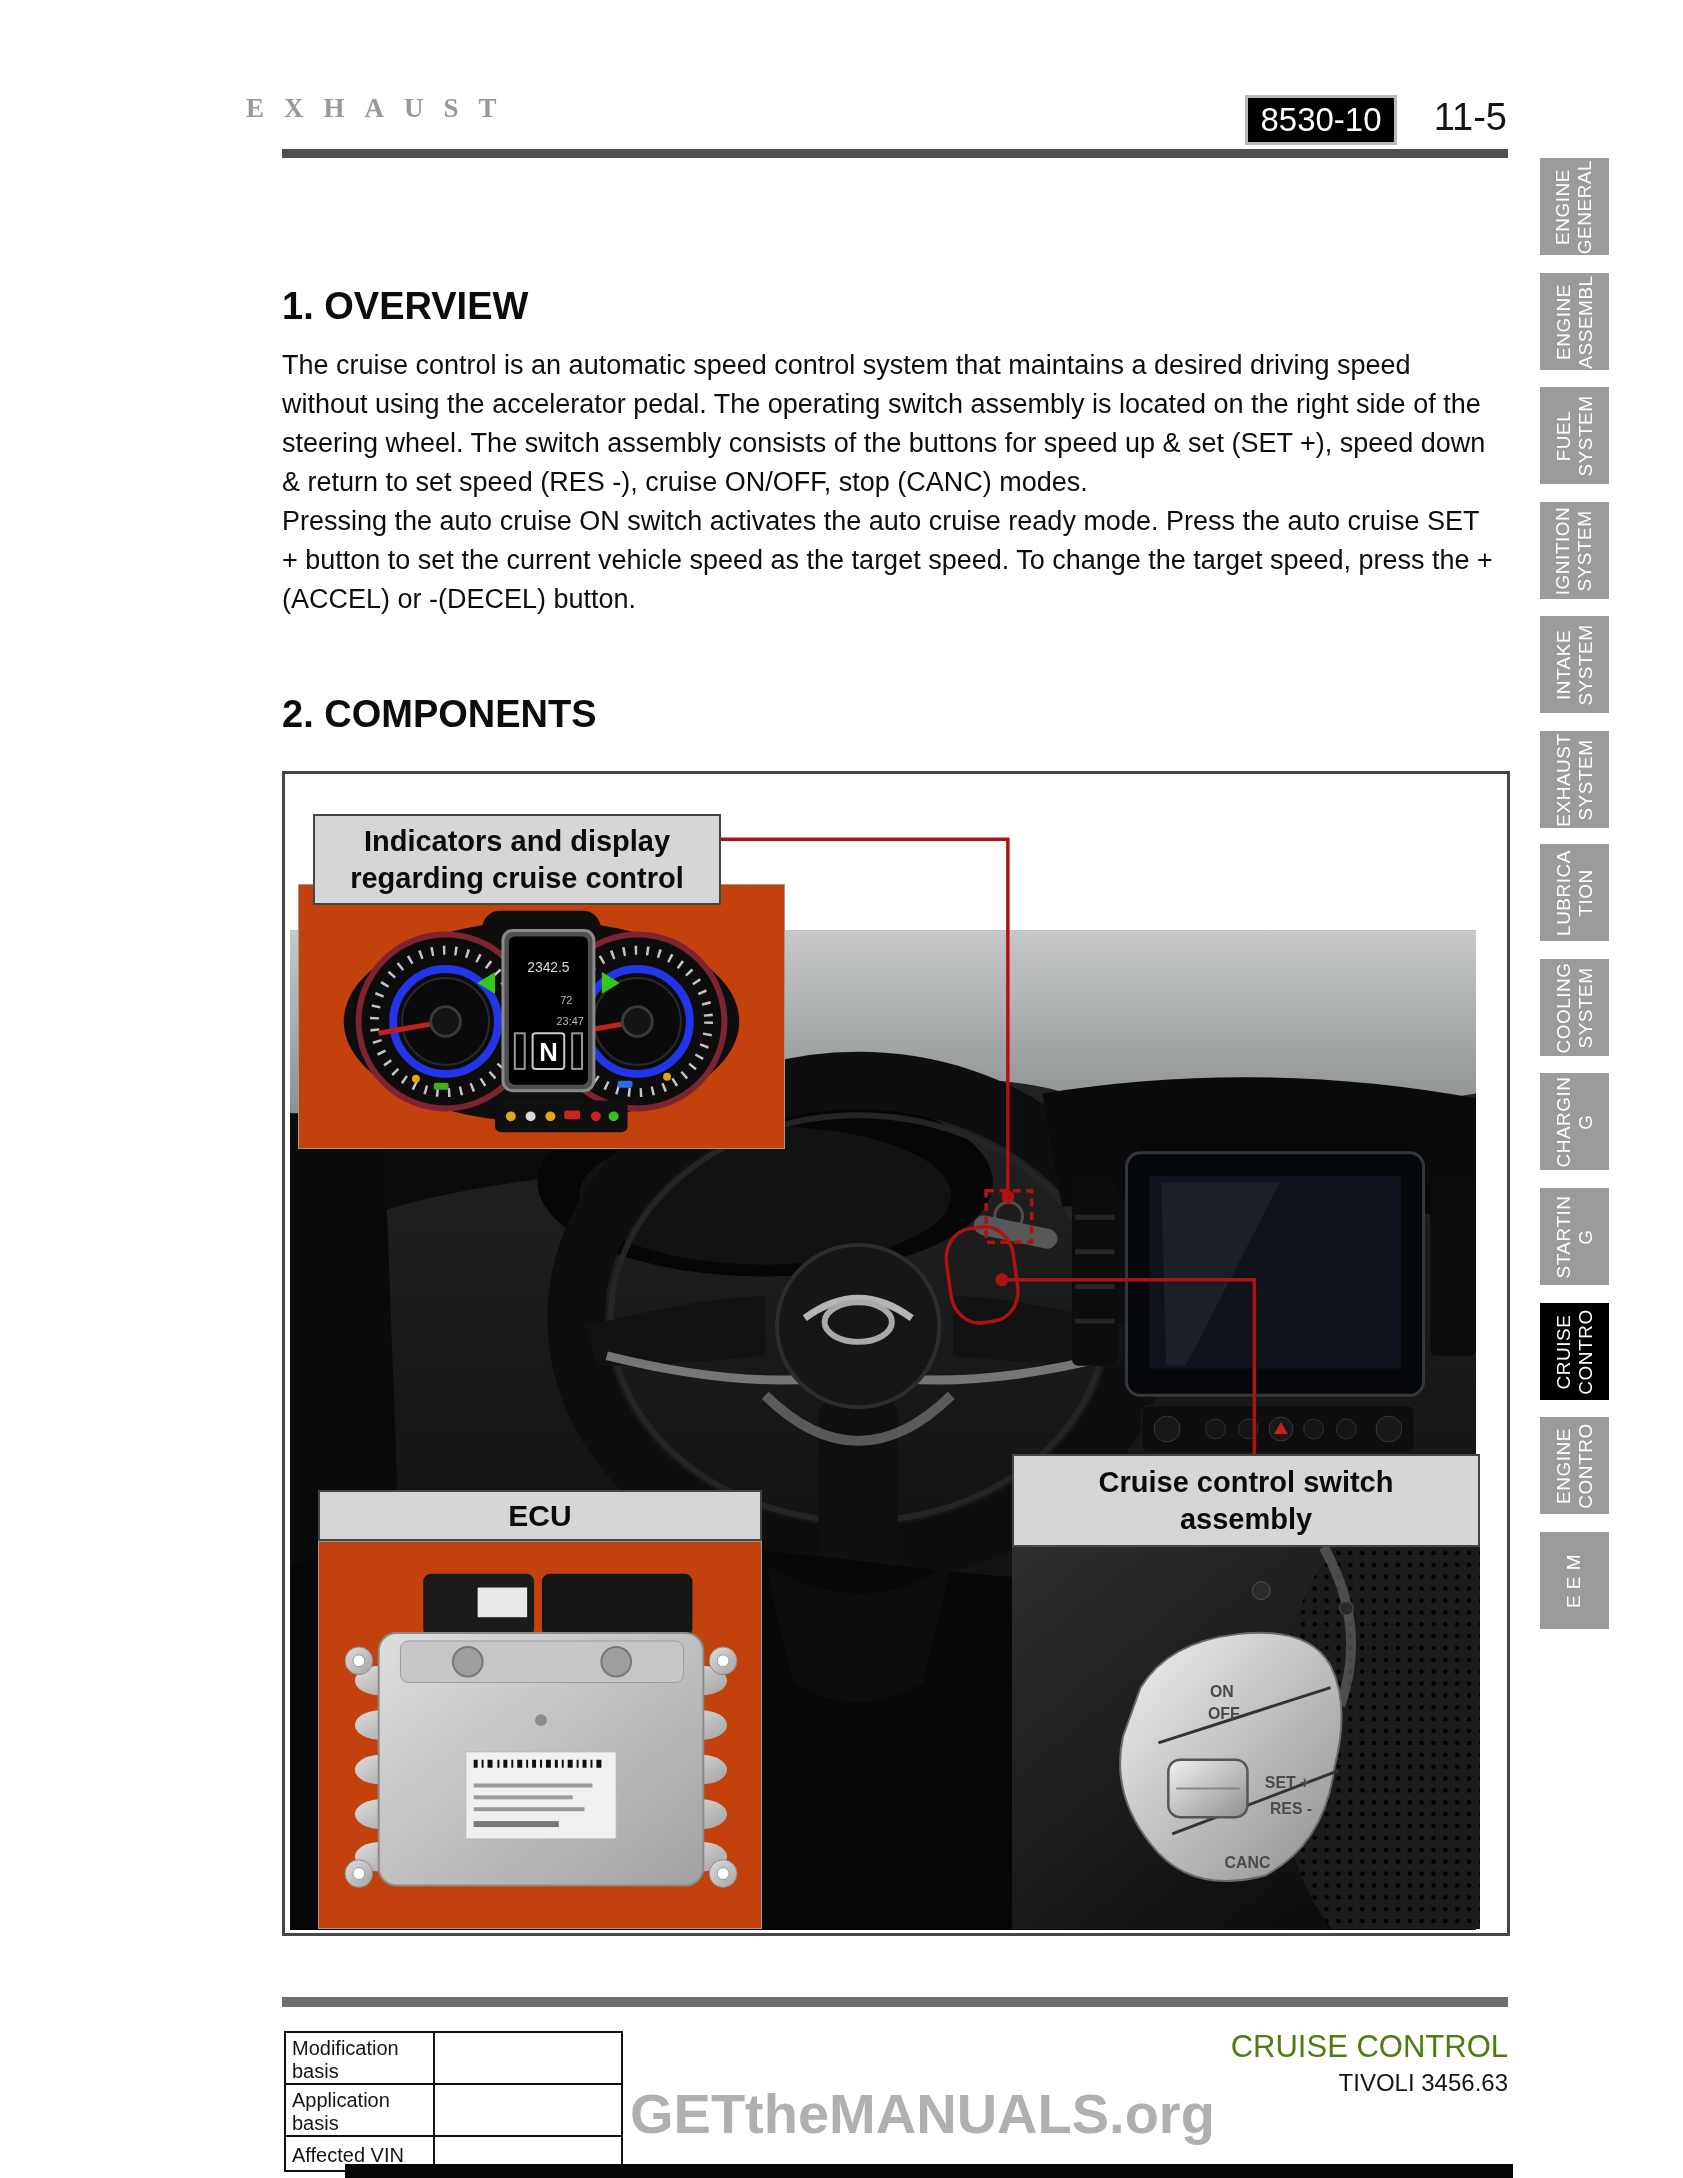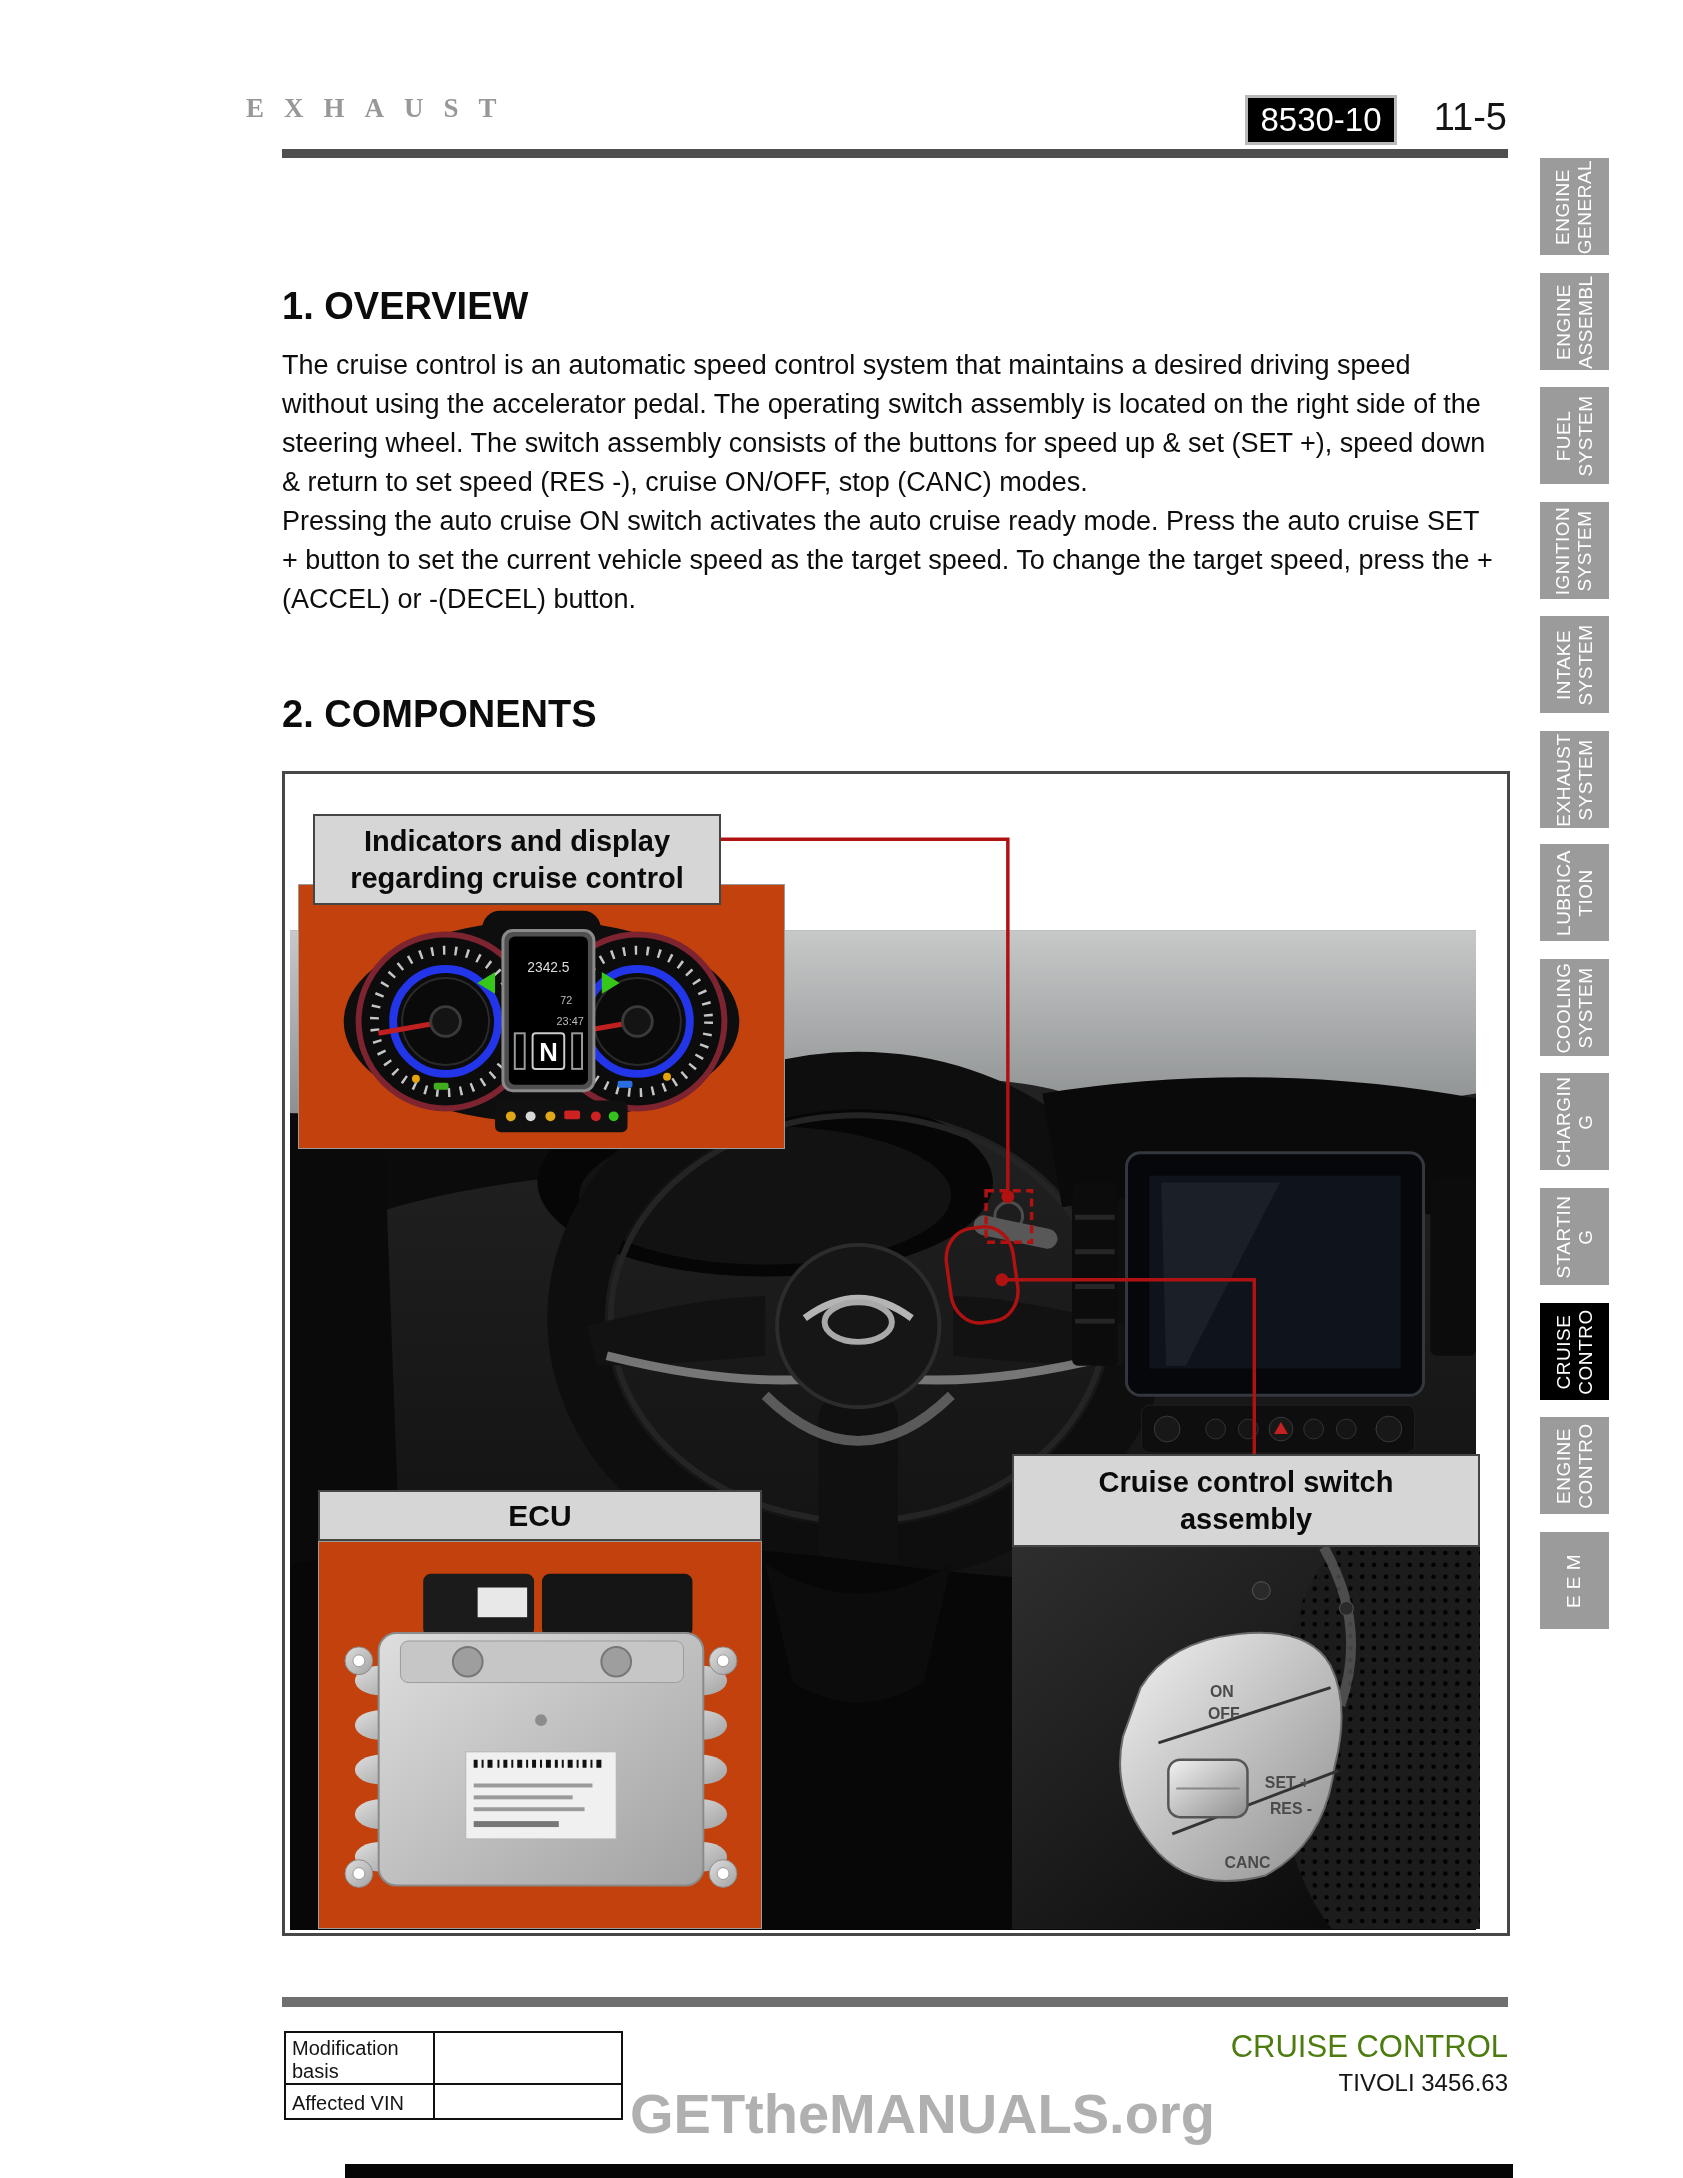--- a/index.html
+++ b/index.html
@@ -364,20 +364,24 @@
   </div>
 
   <div class="abs rule-bottom"></div>
   <table class="abs mod-table">
     <tbody>
         <tr>
       <td class="c1">Modification basis</td>
       <td class="c2"></td>
     </tr>
     <tr>
+      <td class="c1">Application basis</td>
+      <td class="c2"></td>
+    </tr>
+    <tr>
       <td class="c1">Affected VIN</td>
       <td class="c2"></td>
     </tr>
   </tbody>
     </table>
   <div class="abs doc-title">CRUISE CONTROL</div>
   <div class="abs doc-edition">TIVOLI 3456.63</div>
   <div class="abs watermark">GETtheMANUALS.org</div>
   <div class="abs bottom-bar"></div>
 

